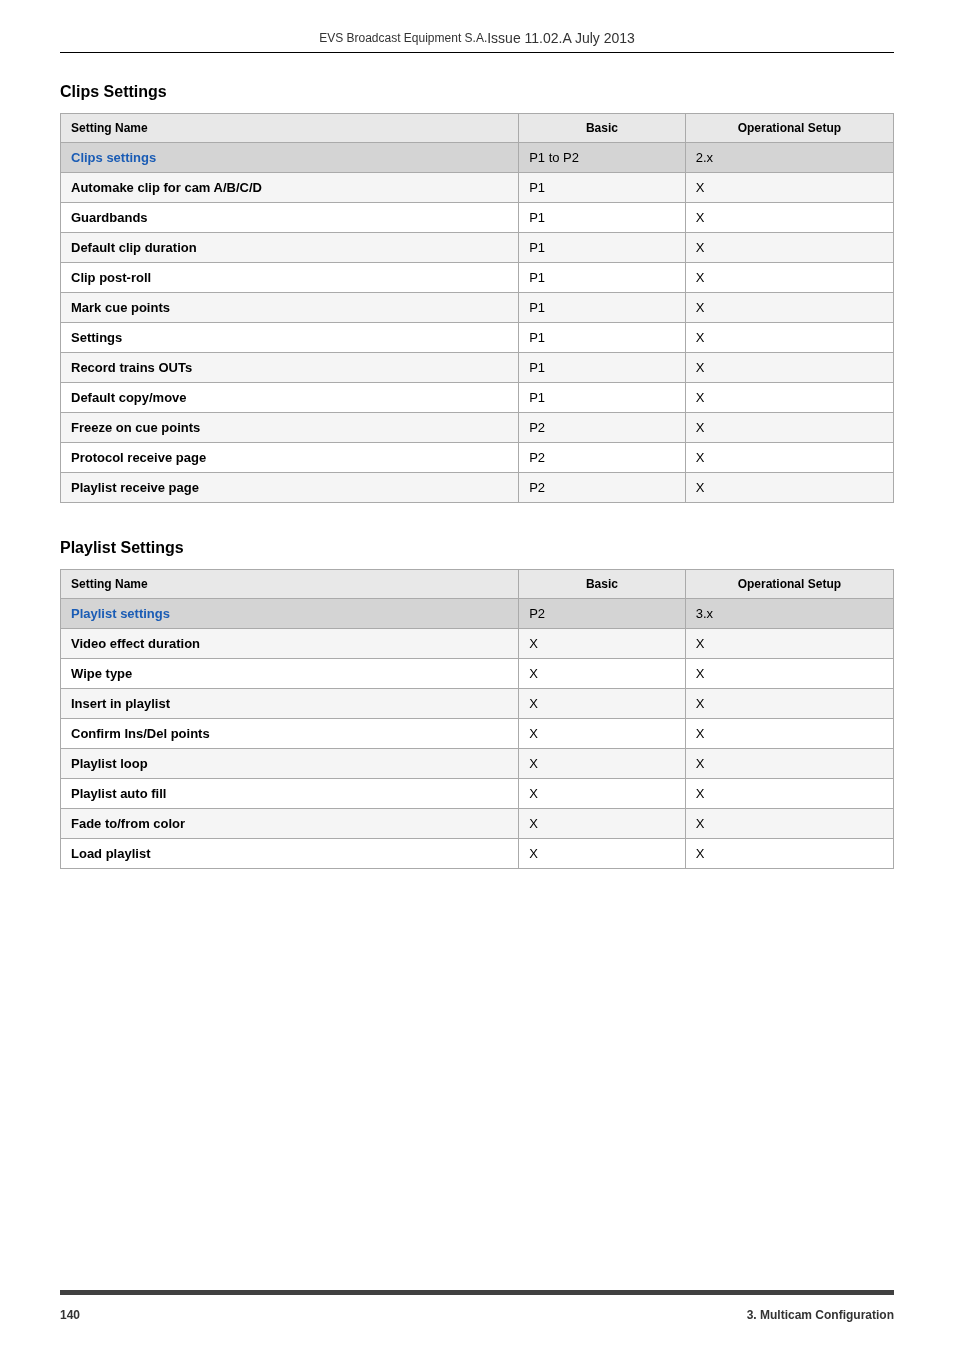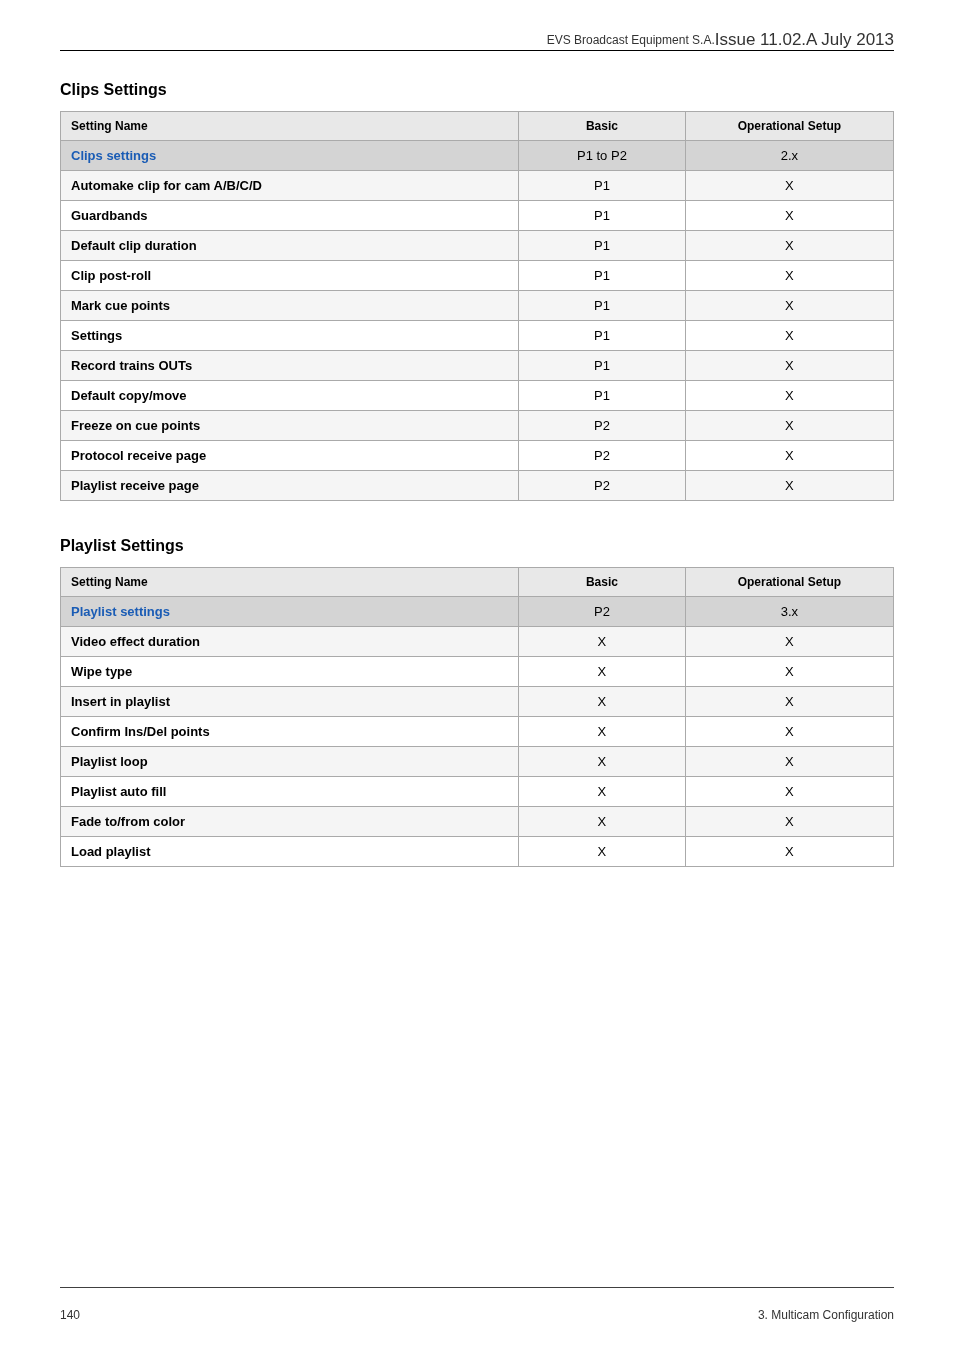--- a/index.html
+++ b/index.html
@@ -15,34 +15,34 @@
 
     .page-container {
       width: 954px;
       min-height: 1350px;
       padding: 30px 60px 60px 60px;
       position: relative;
     }
 
     .header-bar {
       display: flex;
-      justify-content: flex-end;
+      justify-content: center;
       align-items: center;
       border-bottom: 1.5px solid #000;
-      padding-bottom: 0;
+      padding-bottom: 6px;
       margin-bottom: 30px;
     }
 
     .header-left {
       font-size: 12px;
       color: #333;
     }
 
     .header-right {
-      font-size: 17px;
+      font-size: 14px;
       color: #333;
     }
 
     .section-title {
       font-size: 16px;
       font-weight: bold;
       margin-bottom: 12px;
       margin-top: 0;
     }
 
@@ -83,21 +83,20 @@
       width: 25%;
     }
 
     .settings-table td.col-name {
       font-weight: bold;
       text-align: left;
     }
 
     .settings-table td.col-basic,
     .settings-table td.col-ops {
-      text-align: center;
     }
 
     .settings-table tbody tr:nth-child(odd) {
       background-color: #fff;
     }
 
     .settings-table tbody tr:nth-child(even) {
       background-color: #f5f5f5;
     }
 
@@ -112,24 +111,25 @@
     }
 
     .footer-bar {
       position: absolute;
       bottom: 28px;
       left: 60px;
       right: 60px;
       display: flex;
       justify-content: space-between;
       align-items: center;
-      border-top: 1px solid #404040;
-      padding-top: 20px;
+      border-top: 5px solid #404040;
+      padding-top: 13px;
       font-size: 12px;
       color: #333;
+      font-weight: bold;
     }
 
     .section-block {
       margin-bottom: 36px;
     }
   </style>
 </head>
 <body>
 
 <div class="page-container">

